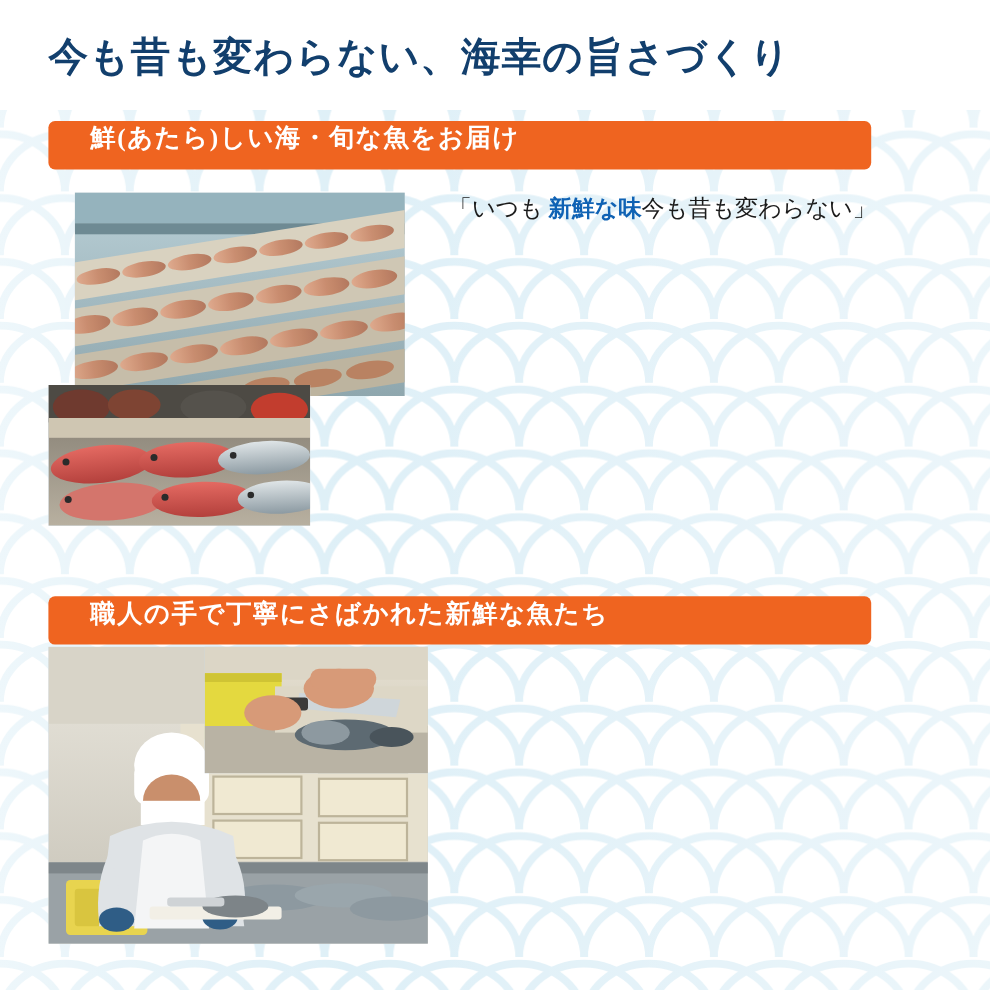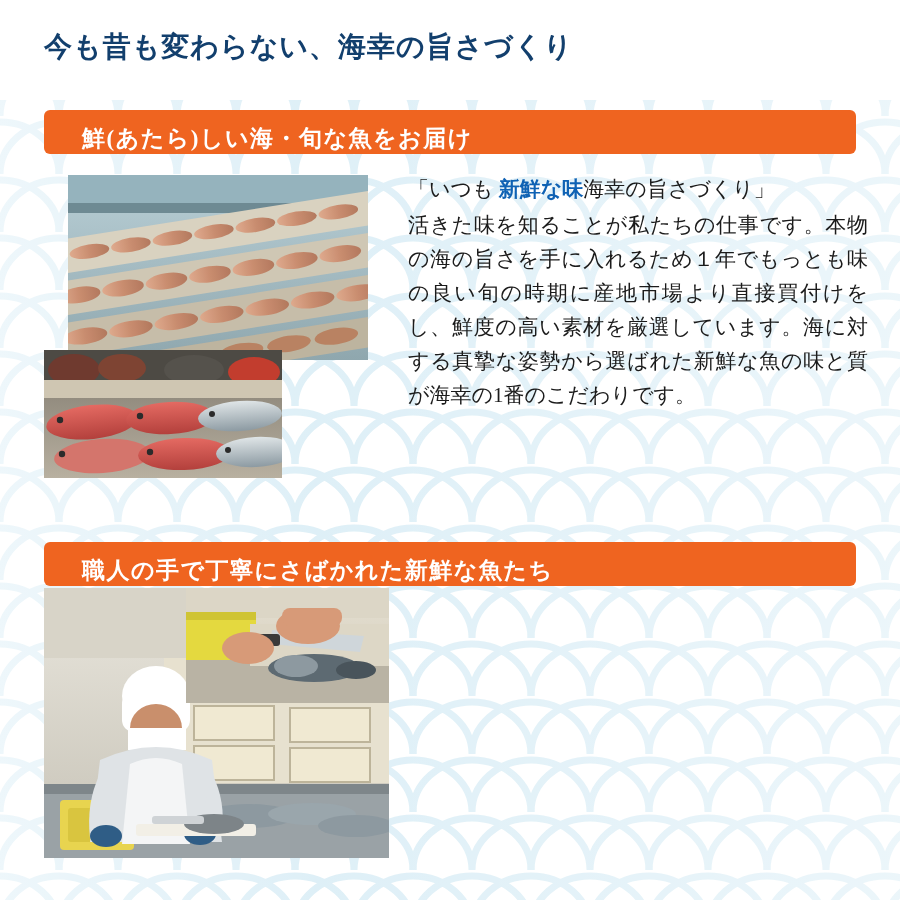--- a/index.html
+++ b/index.html
@@ -31,37 +31,37 @@
   }
 
   
   .headline {
     position: absolute;
     top: 28px;
     left: 44px;
     z-index: 3;
     font-family: "Liberation Serif", serif;
     font-weight: bold;
-    font-size: 28px;
+    font-size: 36px;
     letter-spacing: 1px;
     color: #123f6d;
     white-space: nowrap;
   }
 
   
   .bar {
     position: absolute;
     left: 44px;
-    width: 812px;
+    width: 748px;
     height: 44px;
     background: #ef6420;
     border-radius: 6px;
     z-index: 3;
     display: flex;
-    align-items: flex-end;
+    align-items: flex-start;
     box-sizing: border-box;
     padding-left: 38px;
   }
   .bar-text {
     color: #ffffff;
     font-family: "Liberation Serif", serif;
     font-weight: bold;
     font-size: 23px;
     letter-spacing: 1.5px;
     white-space: nowrap;
@@ -270,22 +270,21 @@
         <circle cx="96" cy="66" r="3.2"></circle>
         <circle cx="168" cy="64" r="3"></circle>
         <circle cx="18" cy="104" r="3.2"></circle>
         <circle cx="106" cy="102" r="3.2"></circle>
         <circle cx="184" cy="100" r="3"></circle>
       </g>
     </svg>
   </div>
 
   <div class="textblock" id="text1">
-    <p class="quote"><span>「いつも </span><span class="hl">新鮮な味</span><span>海幸の旨さづくり」</span></p>
-    <p class="para">活きた味を知ることが私たちの仕事です。本物の海の旨さを手に入れるため１年でもっとも味の良い旬の時期に産地市場より直接買付けをし、鮮度の高い素材を厳選しています。海に対する真摯な姿勢から選ばれた新鮮な魚の味と質が海幸の1番のこだわりです。</p>
+    <p class="quote"><span>「いつも </span><span class="hl">新鮮な味</span><span>今も昔も変わらない」</span></p>
   </div>
 
   <div class="bar" id="bar2">
     <span class="bar-text">職人の手で丁寧にさばかれた新鮮な魚たち</span>
   </div>
 
   <div class="photo" id="photo-craftsman">
     <svg viewBox="0 0 345 270" preserveAspectRatio="none">
       <defs>
         <linearGradient id="g3" x1="0" y1="0" x2="0" y2="1">

